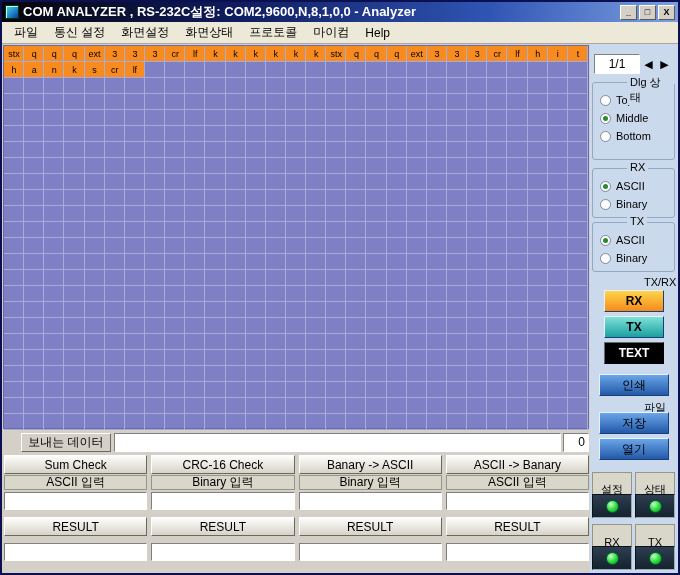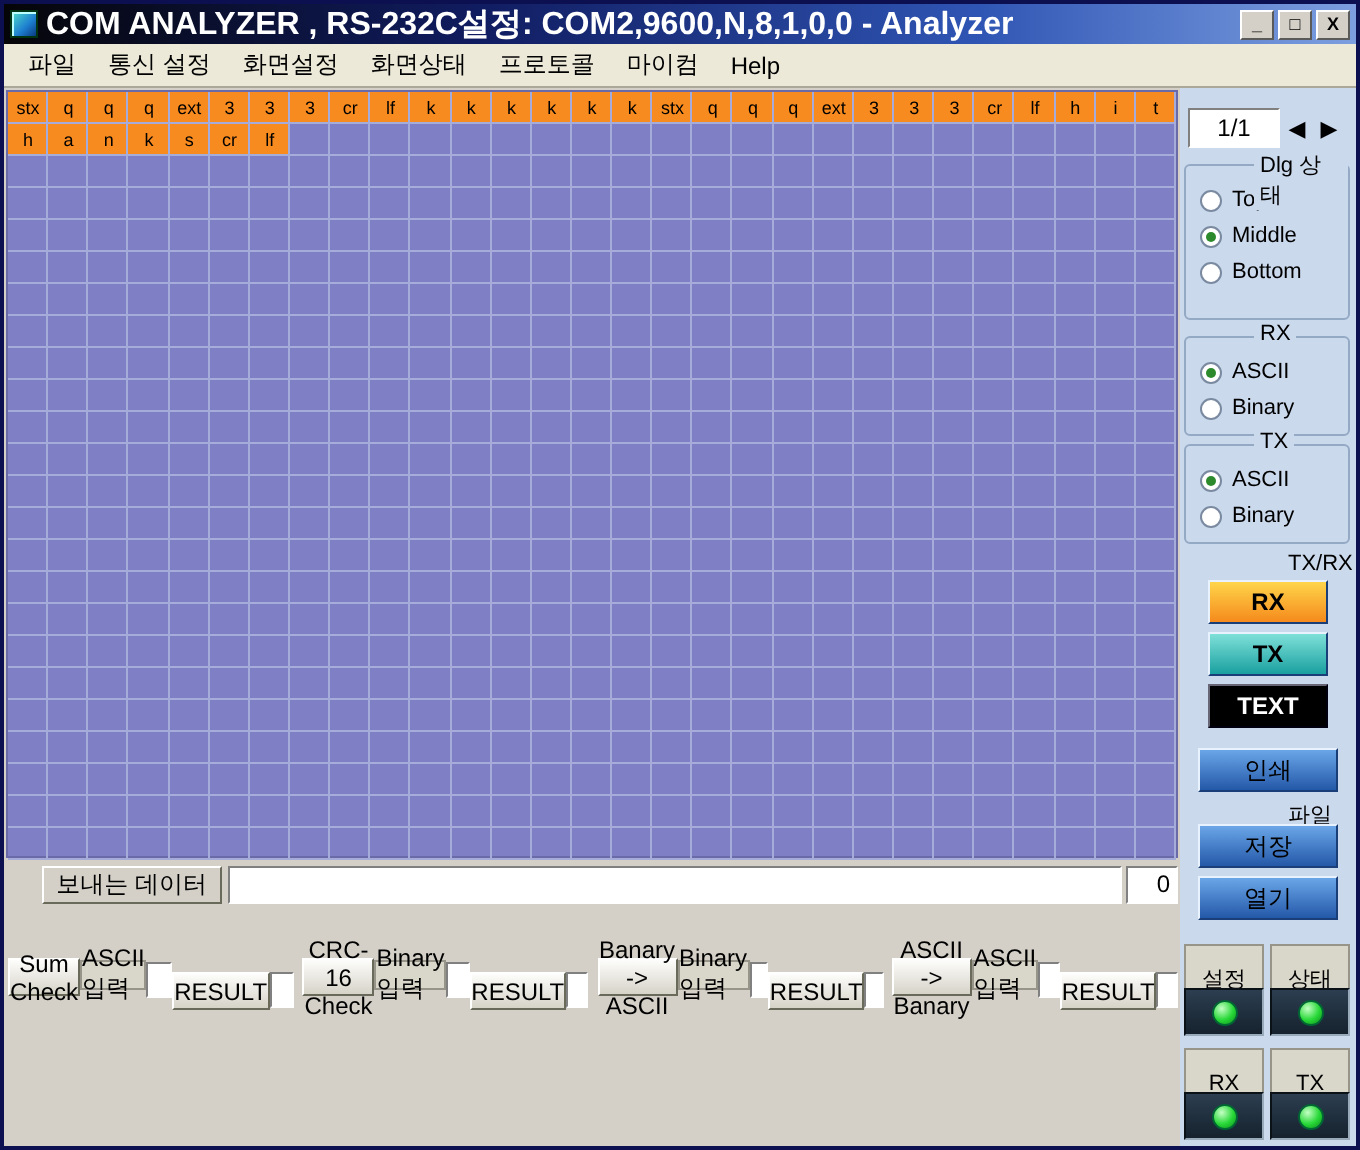--- a/index.html
+++ b/index.html
@@ -9,21 +9,21 @@
   .window { position:relative; width:680px; height:575px; background:#d4d0c8;
             border:2px solid #0c1050; overflow:hidden; }
 
   
   .titlebar { position:absolute; left:0; top:0; width:676px; height:20px;
     background:linear-gradient(90deg,#050508 0%,#101c60 35%,#2f55b4 72%,#7d9fe0 100%);
     display:flex; align-items:center; padding:0 3px; color:#fff; }
   .app-icon { width:14px; height:14px; margin-right:4px; flex:0 0 auto;
     background:linear-gradient(135deg,#4de0c8 0%,#1d7ed0 60%,#0a3a80 100%);
     border:1px solid #031; box-shadow: inset 1px 1px 0 #bff; }
-  .title { font-size:16px; font-weight:bold; white-space:nowrap; overflow:hidden; flex:1 1 auto; }
+  .title { font-size:13px; font-weight:bold; white-space:nowrap; overflow:hidden; flex:1 1 auto; }
   .winbtns { display:flex; gap:2px; flex:0 0 auto; }
   .wbtn { width:17px; height:15px; font-size:9px; font-weight:bold; line-height:12px;
     background:#d4d0c8; color:#000;
     border:1px solid; border-color:#fff #5a5a5a #5a5a5a #fff; cursor:default;
     font-family:"Liberation Sans",sans-serif; padding:0; }
 
   
   .menubar { position:absolute; left:0; top:20px; width:676px; height:22px;
     background:#ece9d8; border-bottom:1px solid #aca899; display:flex; align-items:center; padding:0 4px; }
   .menu-item { padding:2px 8px; color:#000; font-size:12px; }
@@ -44,21 +44,21 @@
     font-family:"Liberation Sans","DejaVu Sans",sans-serif; }
   .send-input { width:460px; height:19px; margin-left:3px; background:#fff;
     border:1px solid; border-color:#808080 #fff #fff #808080; font-size:12px; padding:0 3px; }
   .send-count { width:26px; height:19px; margin-left:2px; background:#fff;
     border:1px solid; border-color:#808080 #fff #fff #808080;
     font-size:12px; text-align:right; padding:1px 3px; }
 
   
   .tools { position:absolute; left:2px; top:453px; width:585px; height:118px;
     display:grid; grid-template-columns:repeat(4,1fr); column-gap:4px; }
-  .tool-col { display:flex; flex-direction:row;margin-top:24px; }
+  .tool-col { display:flex; flex-direction:column; }
   .tbtn { height:19px; background:linear-gradient(180deg,#fdfdfb,#d6d3c8);
     border:1px solid; border-color:#fff #6a6a5a #6a6a5a #fff;
     font-size:12px; color:#000; display:flex; align-items:center; justify-content:center; cursor:default; }
   .tlabel { height:15px; margin-top:1px; background:#d9d6ca; border:1px solid #97948a;
     font-size:12px; display:flex; align-items:center; justify-content:center; }
   .tinput { height:18px; margin-top:2px; background:#fff;
     border:1px solid; border-color:#808080 #fff #fff #808080; font-size:12px; padding:0 3px; width:100%; }
   .tool-col .tbtn.result { margin-top:7px; }
   .tool-col .tinput.out { margin-top:7px; }
 

